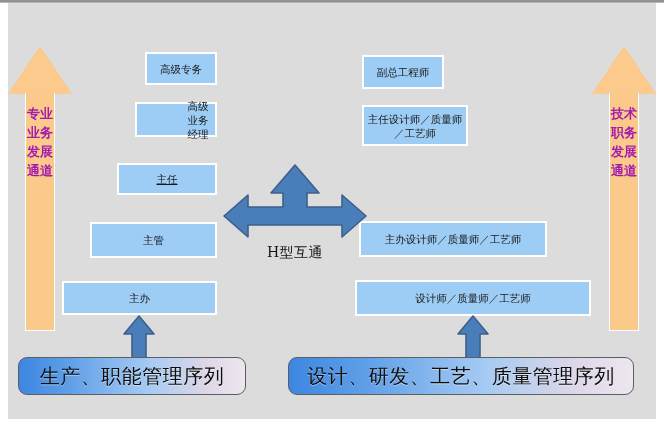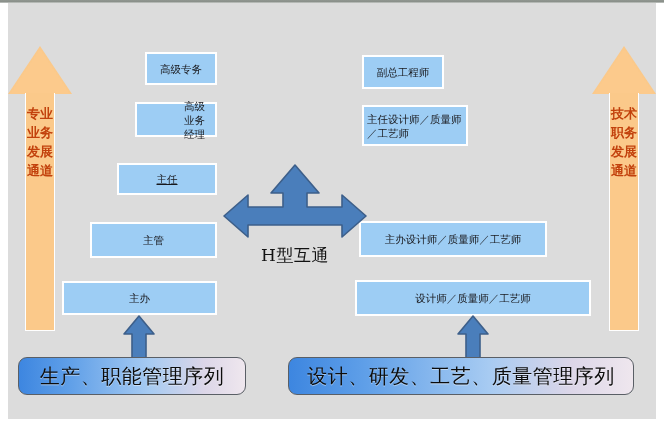--- a/index.html
+++ b/index.html
@@ -65,21 +65,21 @@
     background: #fbc98a;
     border: 1px solid #ffffff;
     border-top: none;
     box-sizing: border-box;
   }
   .chan .vlabel {
     position: absolute;
     left: 17px;
     top: 58px;
     width: 30px;
-    color: #c2410c;
+    color: #a21caf;
     font-family: "DejaVu Serif", "Liberation Serif", serif;
     font-weight: bold;
     font-size: 13px;
     line-height: 19px;
     text-align: center;
     letter-spacing: 0;
     white-space: normal;
     word-break: break-all;
   }
   #chan-left  { left: 8px;  top: 46px; }
@@ -91,40 +91,41 @@
     background: #9dcdf4;
     border: 2px solid #ffffff;
     box-sizing: border-box;
     color: #18181c;
     font-family: "DejaVu Sans", "Liberation Sans", sans-serif;
     font-size: 10.5px;
     line-height: 14px;
     display: flex;
     align-items: center;
     justify-content: center;
+    text-align: center;
     padding: 0 3px;
   }
 
   
   #hub {
     position: absolute;
     left: 222px;
     top: 163px;
     width: 146px;
     height: 78px;
   }
   #hub svg { display: block; }
   #hub-label {
     position: absolute;
     left: 222px;
     top: 244px;
     width: 146px;
     text-align: center;
     font-family: "DejaVu Serif", "Liberation Serif", serif;
-    font-size: 17px;
+    font-size: 14px;
     color: #121212;
     letter-spacing: 0.5px;
   }
 
   
   .feed {
     position: absolute;
     width: 34px;
     height: 44px;
   }

